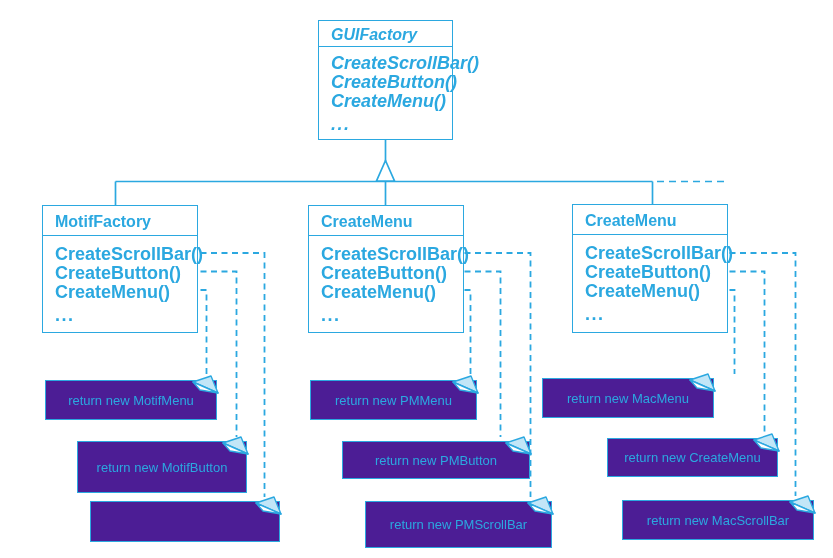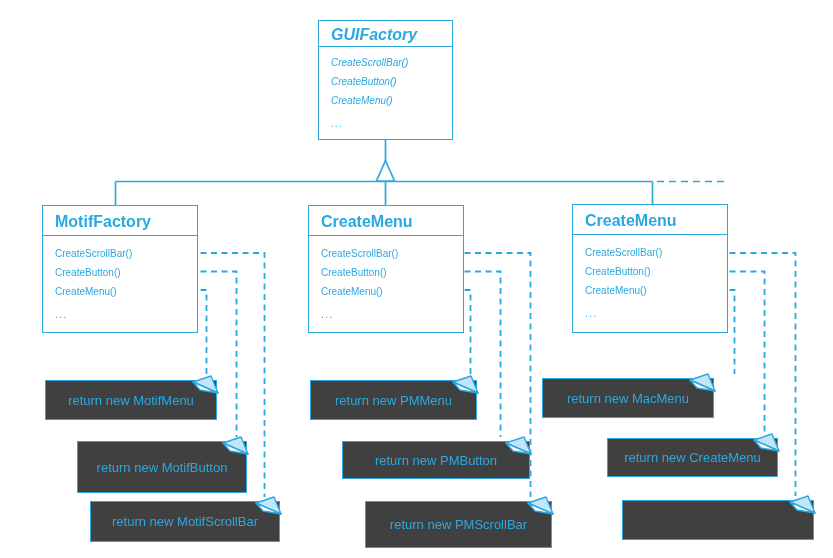--- a/index.html
+++ b/index.html
@@ -17,28 +17,28 @@
   }
   svg.overlay{position:absolute;left:0;top:0;width:833px;height:558px;}
   .cls{
     position:absolute;background:#fff;border:1.7px solid var(--line);
     box-sizing:border-box;
   }
   .cls .t{
     box-sizing:border-box;height:30px;border-bottom:1.7px solid var(--line);
     font-weight:700;font-size:16px;padding:7px 4px 0 12px;white-space:nowrap;
   }
-  .cls .m{padding:9px 4px 0 12px;font-size:10px;line-height:18.8px;}
+  .cls .m{padding:9px 4px 0 12px;font-size:18px;line-height:18.8px;font-weight:bold;}
   .row{display:block;white-space:nowrap;}
   .dots{margin-top:5px;letter-spacing:1.5px;}
   .gui .t{height:26px;padding-top:5px;}
   .gui .t,.gui .m{font-style:italic;}
   .gui .m{padding-top:7px;}
   .note{
-    position:absolute;background:#404040;border:1.6px solid var(--line);
+    position:absolute;background:#4c1d95;border:1.6px solid var(--line);
     box-sizing:border-box;display:flex;align-items:center;justify-content:center;
     font-size:13px;white-space:nowrap;
   }
   .fold{position:absolute;top:-6px;right:-3px;width:27px;height:21px;display:block;}
   .fold svg{display:block;width:27px;height:21px;}
 </style>
 </head>
 <body>
 
 <div class="canvas">
@@ -135,21 +135,20 @@
     <span class="fold">
         <svg viewBox="0 0 27 21">
           <g stroke="#2ba8e0" stroke-width="1.4" stroke-linejoin="round">
             <polygon points="1,7 19,1 26,18" fill="#c2e6f7"></polygon>
             <polygon points="1,7 26,18 8,15" fill="#ffffff"></polygon>
           </g>
         </svg>
       </span>
   </div>
   <div class="note" style="left:90px;top:501px;width:190px;height:41px">
-    <span>return new MotifScrollBar</span>
     <span class="fold">
         <svg viewBox="0 0 27 21">
           <g stroke="#2ba8e0" stroke-width="1.4" stroke-linejoin="round">
             <polygon points="1,7 19,1 26,18" fill="#c2e6f7"></polygon>
             <polygon points="1,7 26,18 8,15" fill="#ffffff"></polygon>
           </g>
         </svg>
       </span>
   </div>
 
@@ -203,20 +202,21 @@
     <span class="fold">
         <svg viewBox="0 0 27 21">
           <g stroke="#2ba8e0" stroke-width="1.4" stroke-linejoin="round">
             <polygon points="1,7 19,1 26,18" fill="#c2e6f7"></polygon>
             <polygon points="1,7 26,18 8,15" fill="#ffffff"></polygon>
           </g>
         </svg>
       </span>
   </div>
   <div class="note" style="left:622px;top:500px;width:192px;height:40px">
+    <span>return new MacScrollBar</span>
     <span class="fold">
         <svg viewBox="0 0 27 21">
           <g stroke="#2ba8e0" stroke-width="1.4" stroke-linejoin="round">
             <polygon points="1,7 19,1 26,18" fill="#c2e6f7"></polygon>
             <polygon points="1,7 26,18 8,15" fill="#ffffff"></polygon>
           </g>
         </svg>
       </span>
   </div>
 

